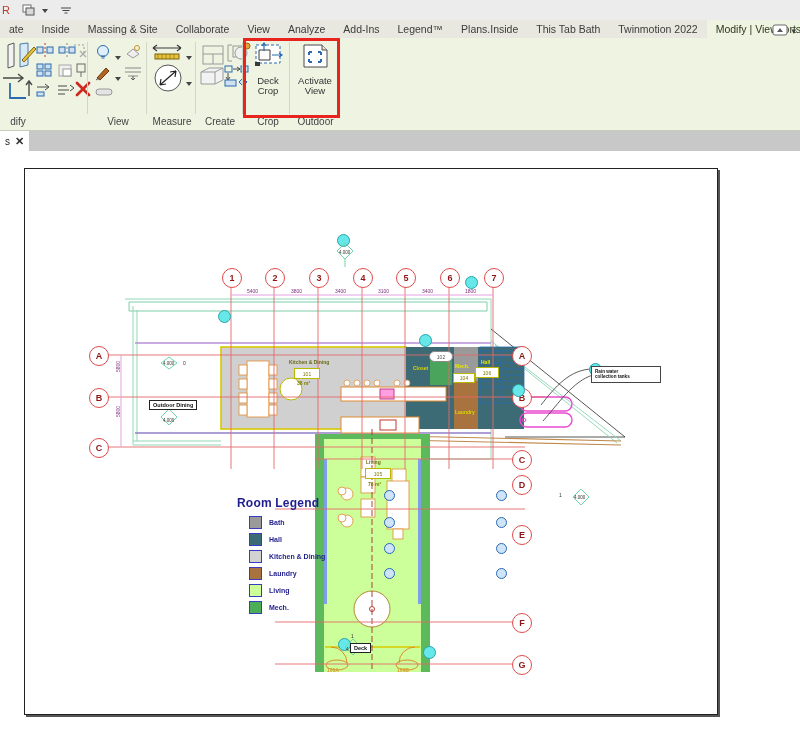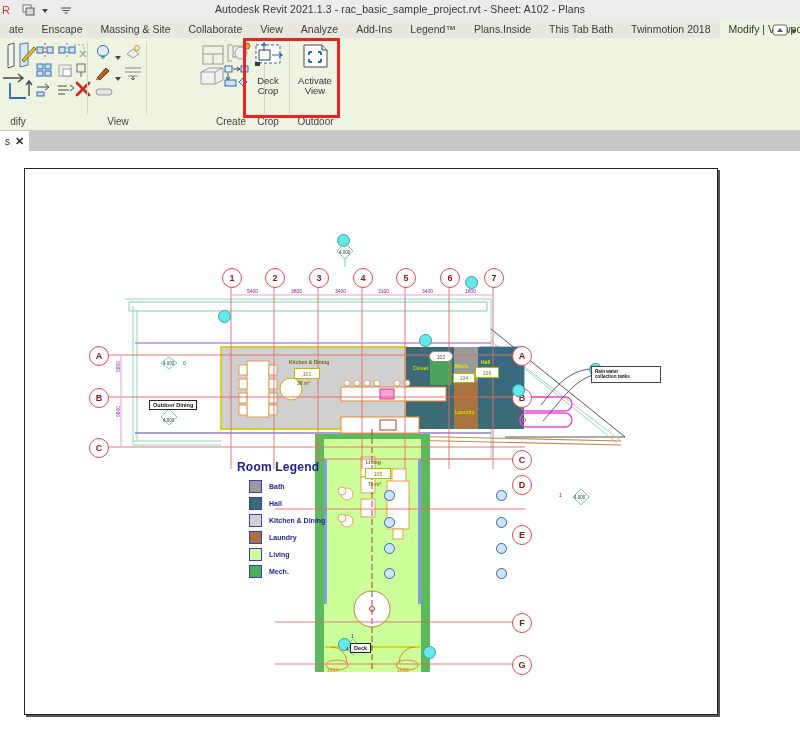--- a/index.html
+++ b/index.html
@@ -97,21 +97,21 @@
   }
   .textnote{
     position:absolute;border:1px solid #222;background:#fff;color:#111;
     font-size:5.5px;font-weight:bold;padding:1px 3px;white-space:nowrap;
   }
   .callout{
     position:absolute;border:1px solid #444;background:#fff;color:#111;
     font-size:4.6px;font-weight:bold;padding:2px 3px;line-height:5.4px;
   }
   
-  .legend{position:absolute;}
+  .legend{position:absolute;margin-top:36px;}
   .legend-title{
     font-size:12px;font-weight:bold;color:#1e1e8c;letter-spacing:0.2px;
     font-family:"Liberation Sans",sans-serif;
   }
   .legend-row{display:flex;align-items:center;gap:7px;margin-top:4px;}
   .swatch{width:13px;height:13px;border:1px solid #3b3bc0;box-sizing:border-box;}
   .legend-text{font-size:7px;font-weight:bold;color:#1e1e8c;white-space:nowrap;}
   
   .tooltip{
     position:absolute;background:#ececec;border:1px solid #9a9a9a;
@@ -149,36 +149,35 @@
       <svg width="10" height="16" viewBox="0 0 10 16">
           <path d="M2 7 L8 7 L5 11 Z" fill="#444"></path>
         </svg>
     </span>
     <span class="qicon">
       <svg width="14" height="16" viewBox="0 0 14 16">
         <path d="M2 6 H12 M3.5 8.5 H10.5 M5.5 11 H8.5" stroke="#444" stroke-width="1.2"></path>
       </svg>
     </span>
   </div>
-  <div class="title-text">Autodesk Revit 2021.1.3 - rac_basic_sample_project.rvt - Sheet: A102 - Plans</div>
 </div>
 
 <div class="tabbar">
   <div class="tabs" id="tabs-host">
       <div class="tab">ate</div>
-      <div class="tab">Enscape</div>
+      <div class="tab">Inside</div>
       <div class="tab">Massing &amp; Site</div>
       <div class="tab">Collaborate</div>
       <div class="tab">View</div>
       <div class="tab">Analyze</div>
       <div class="tab">Add-Ins</div>
       <div class="tab">Legend™</div>
       <div class="tab">Plans.Inside</div>
       <div class="tab">This Tab Bath</div>
-      <div class="tab">Twinmotion 2018</div>
+      <div class="tab">Twinmotion 2022</div>
       <div class="tab active">Modify | Viewports</div>
     </div>
   <div class="tabright">
     <span>
       <svg width="16" height="12" viewBox="0 0 16 12">
         <rect x="1" y="1" width="14" height="10" rx="2" fill="#fff" stroke="#6a6a6a"></rect>
         <path d="M5 8 L8 4 L11 8 Z" fill="#5a5a5a"></path>
       </svg>
     </span>
     <span style="font-size:9px;color:#444">▾</span>
@@ -301,22 +300,49 @@
     </span>
     <span class="ln" style="left:5px;top:47px;">
       <svg width="22" height="14" viewBox="0 0 22 14">
         <rect x="2" y="4" width="16" height="6" rx="3" fill="#e4e4e4" stroke="#9a9a9a"></rect>
       </svg>
     </span>
     <div class="panel-label">View</div>
     <div class="pdiv"></div>
   </div>
 
-
-  <div class="panel" style="left:197px;width:68px;">
+  <div class="panel" style="left:148px;width:48px;">
+    <span class="ln" style="left:3px;top:6px;">
+      <svg width="32" height="18" viewBox="0 0 32 18">
+        <path d="M2 4 H30 M2 4 L6 1 M2 4 L6 7 M30 4 L26 1 M30 4 L26 7" stroke="#3a3a3a" fill="none" stroke-width="1.2"></path>
+        <rect x="4" y="10" width="24" height="5" fill="#e8c33a" stroke="#7a6410"></rect>
+        <path d="M7 10 V15 M11 10 V15 M15 10 V15 M19 10 V15 M23 10 V15" stroke="#7a6410" stroke-width=".6"></path>
+      </svg>
+    </span>
+    <span class="ln" style="left:37px;top:10px;">
+      <svg width="8" height="8" viewBox="0 0 8 8">
+          <path d="M1 2 L7 2 L4 6 Z" fill="#444"></path>
+        </svg>
+    </span>
+    <span class="ln" style="left:5px;top:25px;">
+      <svg width="30" height="30" viewBox="0 0 30 30">
+        <circle cx="15" cy="15" r="13" fill="#fff" stroke="#555"></circle>
+        <path d="M7 22 L23 8 M23 8 L17 9 M23 8 L22 14 M7 22 L13 21 M7 22 L8 16" stroke="#222" fill="none" stroke-width="1.2"></path>
+      </svg>
+    </span>
+    <span class="ln" style="left:37px;top:36px;">
+      <svg width="8" height="8" viewBox="0 0 8 8">
+          <path d="M1 2 L7 2 L4 6 Z" fill="#444"></path>
+        </svg>
+    </span>
+    <div class="panel-label">Measure</div>
+    <div class="pdiv"></div>
+  </div>
+
+  <div class="panel" style="left:197px;width:46px;">
     <span class="ln" style="left:3px;top:5px;">
       <svg width="26" height="24" viewBox="0 0 26 24">
         <rect x="3" y="3" width="20" height="18" fill="none" stroke="#9a9a9a"></rect>
         <path d="M3 11 H23 M13 11 V21" stroke="#9a9a9a"></path>
       </svg>
     </span>
     <span class="ln" style="left:28px;top:3px;">
       <svg width="28" height="26" viewBox="0 0 28 26">
         <path d="M3 4 V20 M3 4 H7 M3 20 H7" stroke="#9a9a9a" fill="none"></path>
         <rect x="8" y="5" width="11" height="11" fill="none" stroke="#9a9a9a"></rect>

